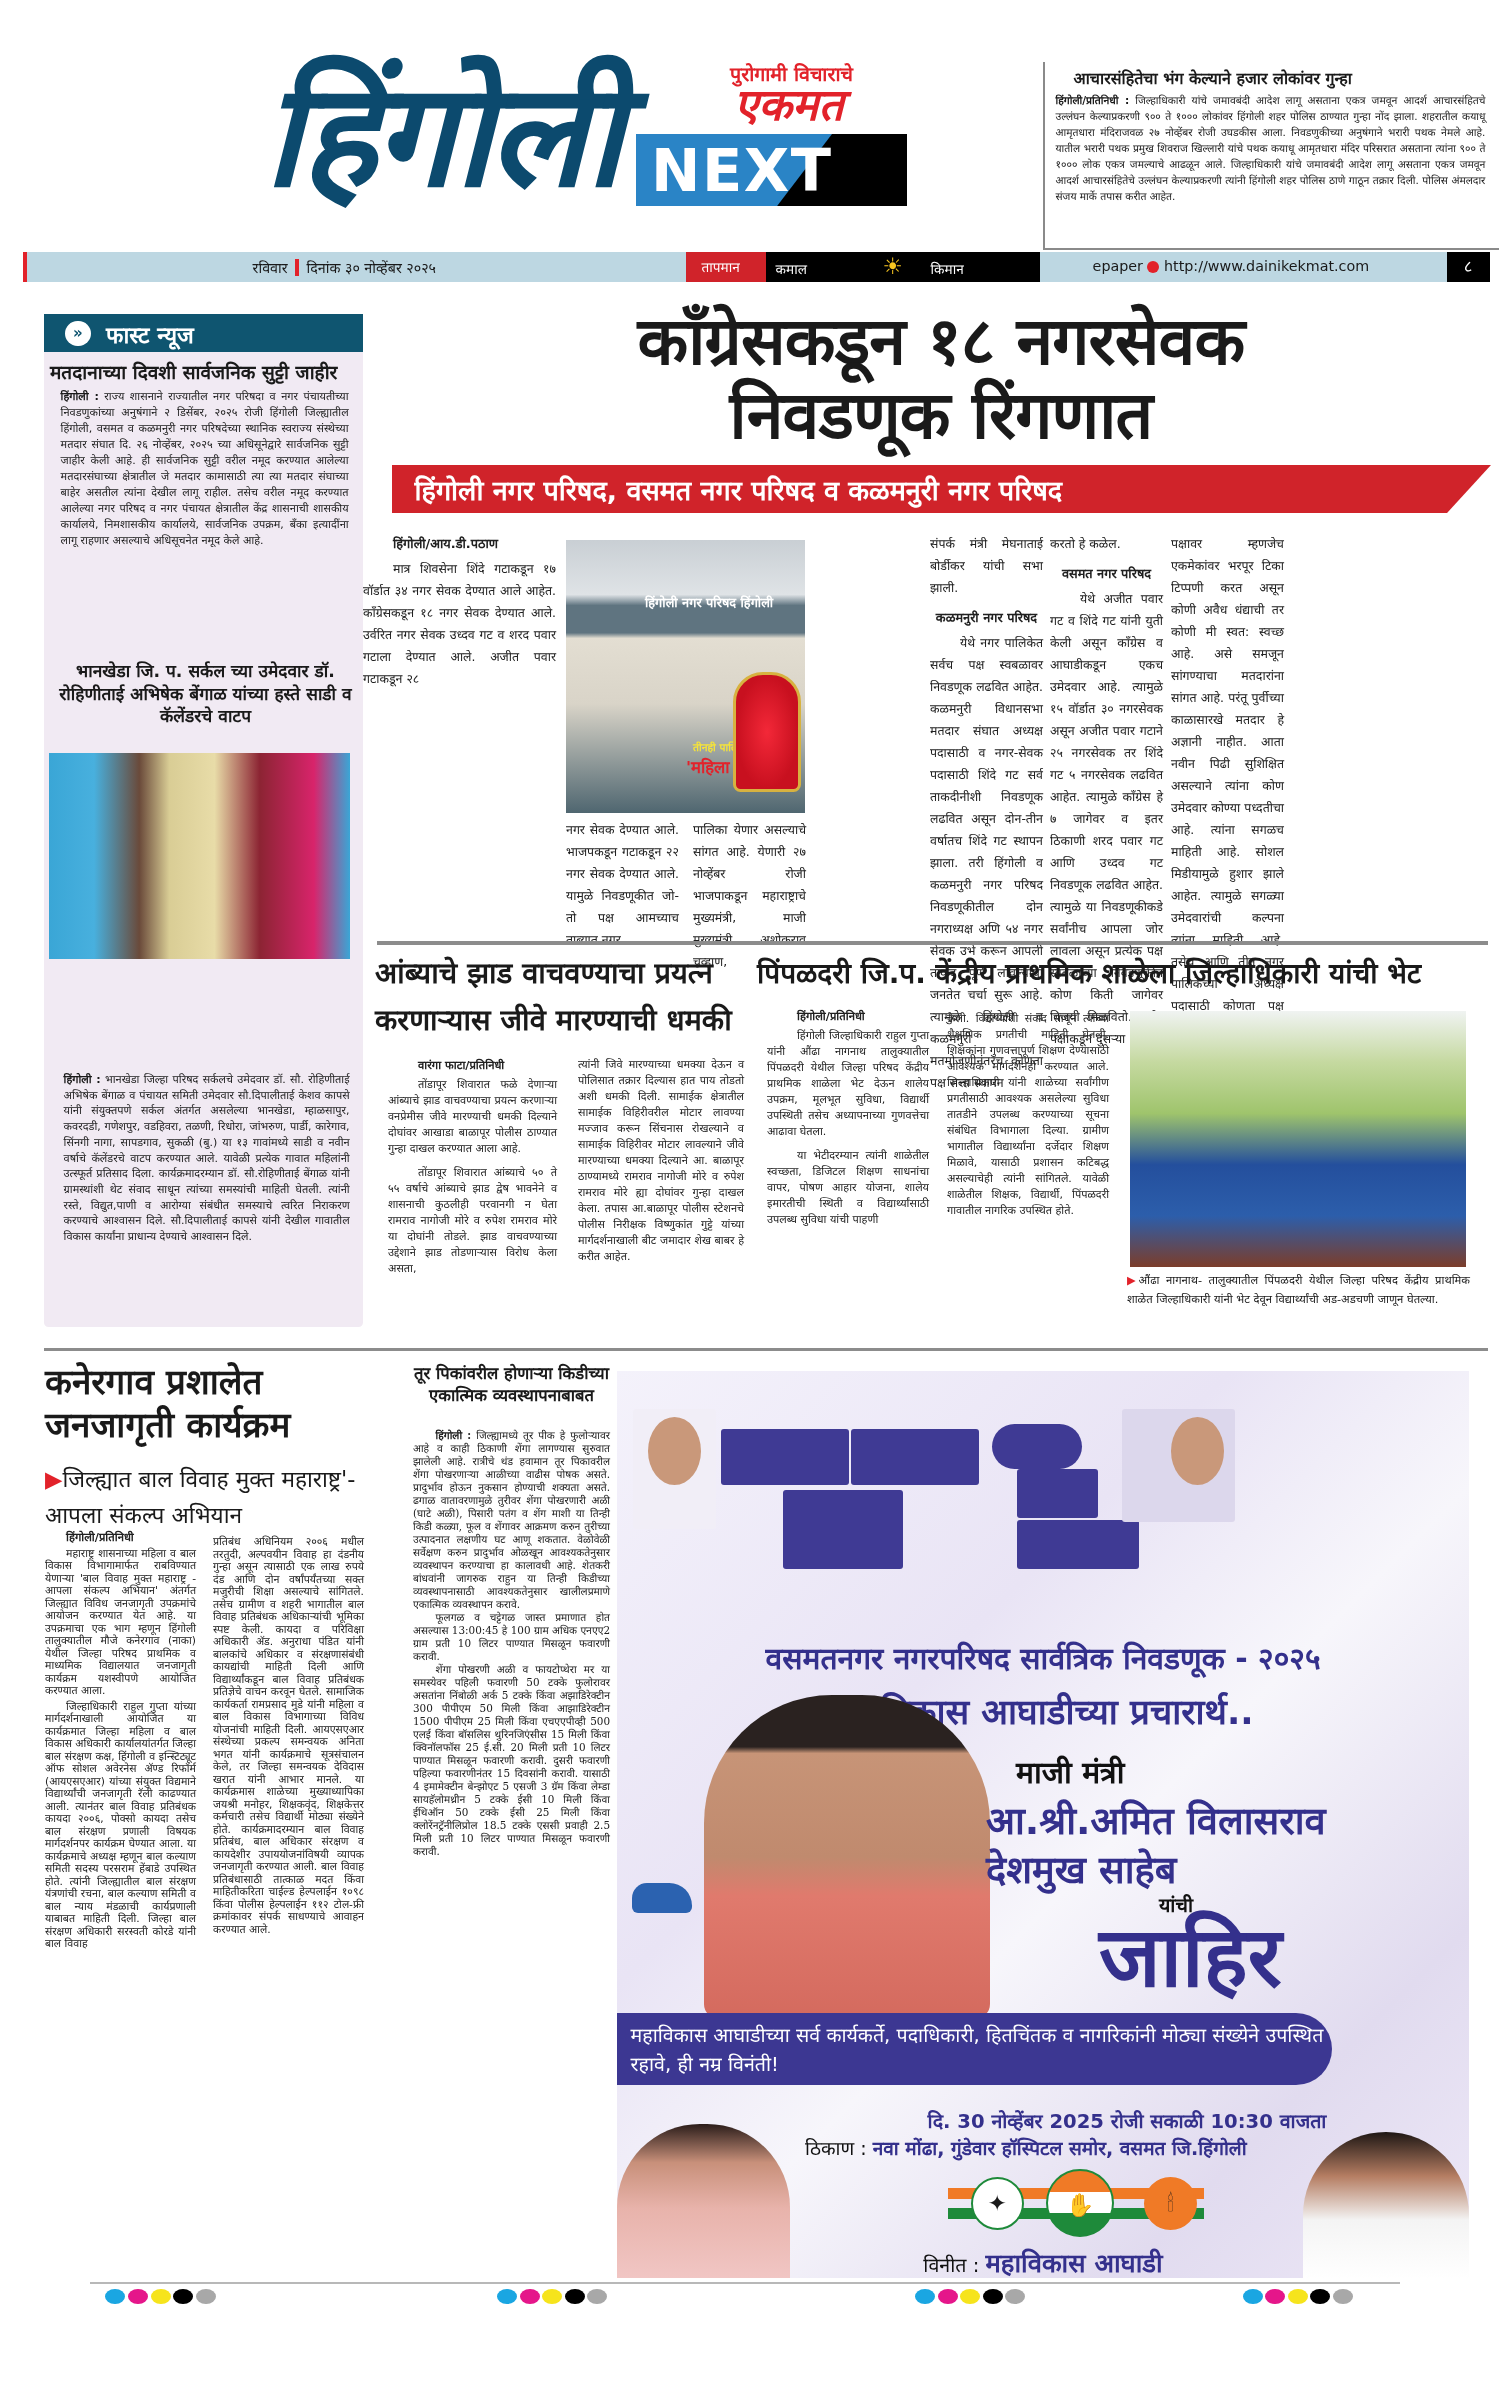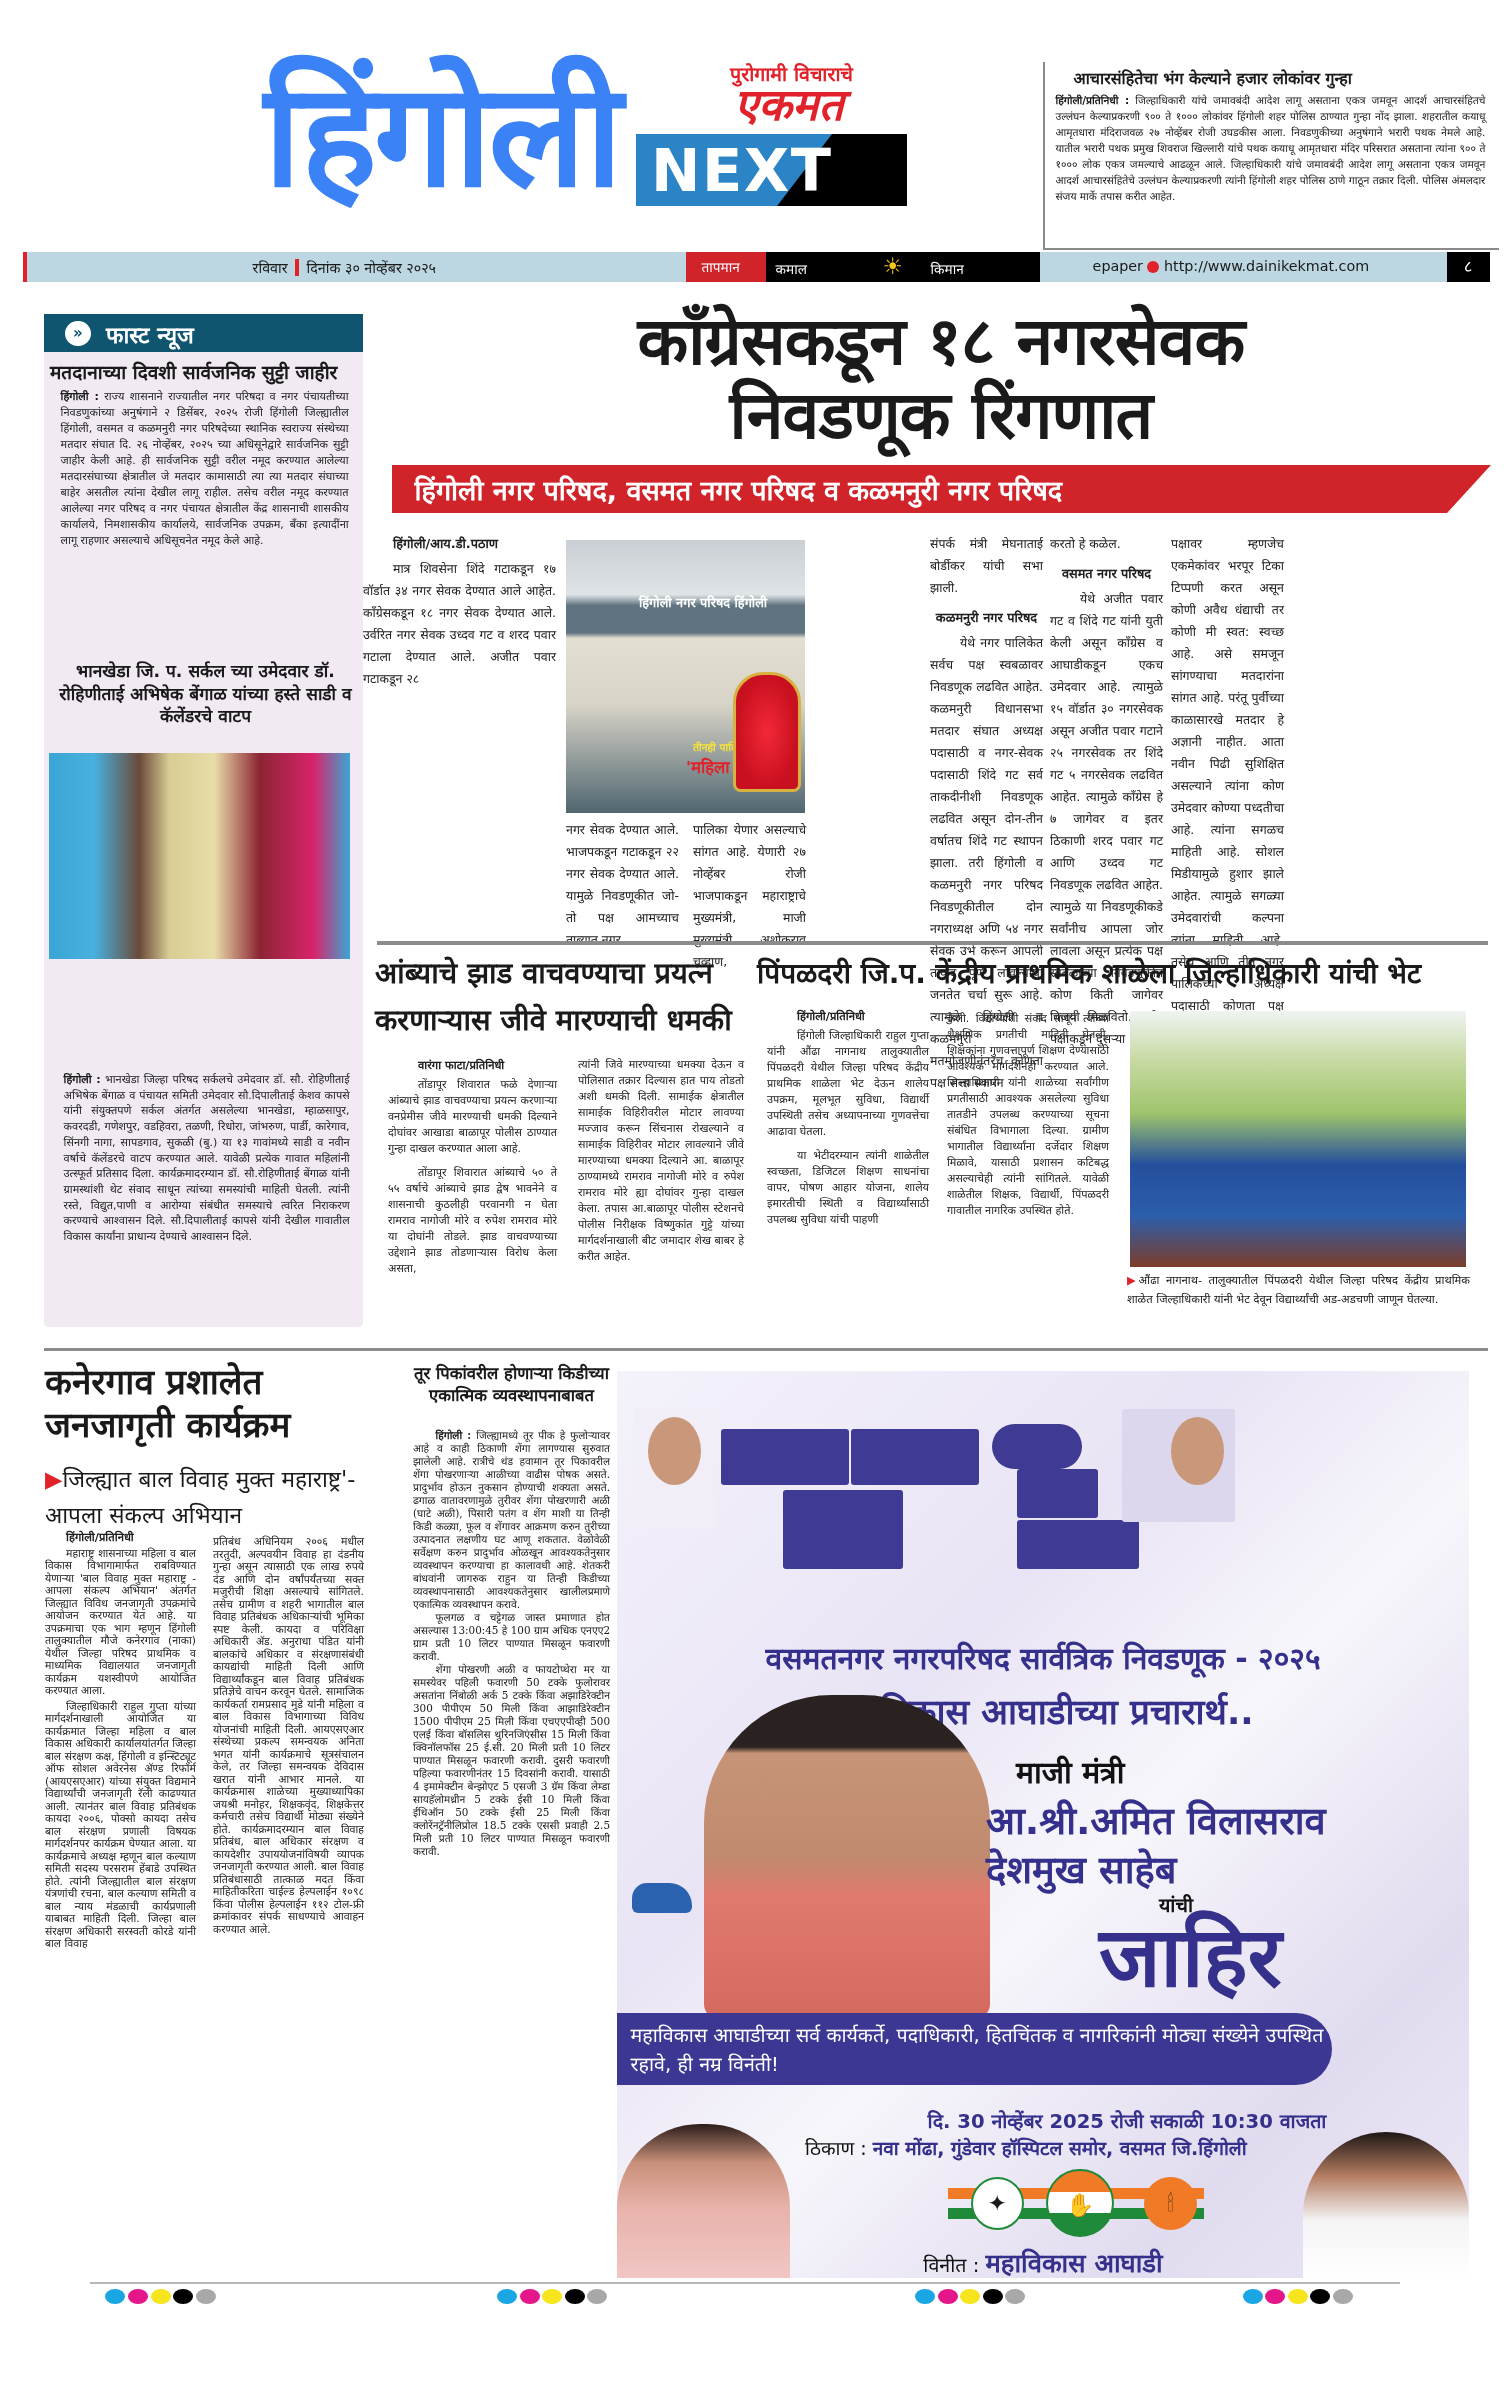--- a/index.html
+++ b/index.html
@@ -5,21 +5,21 @@
   * { box-sizing: border-box; margin: 0; padding: 0; }
   html, body { width: 1512px; height: 2401px; background: #ffffff; overflow: hidden; }
   body { position: relative; font-family: "DejaVu Sans", sans-serif; color: #1a1a1a; }
   .abs { position: absolute; }
   .body-text { font-family: "DejaVu Sans", sans-serif; font-size: 12.4px; line-height: 22px; text-align: justify; color: #202020; }
   .body-text p { text-indent: 30px; margin-bottom: 7.5px; }
   .dateline { font-weight: bold; font-size: 12.8px; padding-left: 30px; margin-bottom: 3px; }
   .subhead { font-weight: bold; font-size: 12.8px; text-align: center; margin: 7.5px 0 3px; }
 
   
-  #masthead-title { left: 264px; top: 53px; font-size: 143px; font-weight: bold; line-height: 166px; letter-spacing: -3px; color: #3b82f6; }
+  #masthead-title { left: 264px; top: 53px; font-size: 143px; font-weight: bold; line-height: 166px; letter-spacing: -3px; color: #0c4a6e; font-style: italic; }
   #tagline { left: 730px; top: 60px; font-size: 19.6px; color: #e2222a; font-weight: bold; }
   #lokmat-brand { left: 734px; top: 81px; font-size: 44px; font-weight: bold; color: #e2222a; font-style: italic; line-height: 48px; }
   #next-logo { left: 636px; top: 134px; width: 271px; height: 72px; background: #000; overflow: hidden; }
   #next-logo .blue { position: absolute; left: 0; top: 0; width: 196px; height: 72px; background: #2a84c6; clip-path: polygon(0 0, 100% 0, 72% 100%, 0 100%); }
   #next-logo .txt { position: absolute; left: 15px; top: 4.5px; font-size: 59px; font-weight: bold; color: #fff; letter-spacing: 1.5px; line-height: 63px; }
 
   
   #top-news-box { left: 1043px; top: 62px; width: 456px; height: 188px; border-left: 2.3px solid #8a8a8a; border-bottom: 2.3px solid #8a8a8a; padding: 4.5px 13.6px 6px 10.5px; }
   #top-news-box h3 { font-size: 16px; font-weight: bold; margin-left: 18px; margin-bottom: 3px; }
   #top-news-box .txt { font-size: 10.5px; line-height: 16px; text-align: justify; }
@@ -47,21 +47,21 @@
   #fast-news h4 { position: absolute; font-size: 19px; font-weight: bold; line-height: 22.6px; }
   #fast-news .txt { position: absolute; font-size: 11px; line-height: 16px; text-align: justify; }
   #photo-rohini { left: 49px; top: 753px; width: 301px; height: 206px; background: linear-gradient(90deg,#3aa6d6 0%,#48b0de 15%,#6a4a3a 30%,#d9cd95 40%,#e8dca8 55%,#8c2433 70%,#d8246b 88%,#3aa6d6 100%); }
 
   
   #lead-headline { left: 399px; top: 305px; width: 1084px; text-align: center; font-size: 66px; font-weight: bold; line-height: 74px; letter-spacing: -0.8px; }
   #lead-banner { left: 392px; top: 465px; width: 1099px; height: 48px; background: #d0232a; clip-path: polygon(0 0, 100% 0, 96% 100%, 0 100%); }
   #lead-banner span { position: absolute; left: 22.6px; top: 6px; font-size: 27px; color: #fff; font-weight: bold; }
   .col { position: absolute; }
   #lead-photo { left: 566px; top: 540px; width: 239px; height: 273px; background: linear-gradient(180deg,#c9cfd4 0%,#dfe3e6 20%,#5f7480 24%,#5f7480 34%,#e3ded2 36%,#d9d4c8 60%,#4f6670 100%); overflow: hidden; }
-  #lead-photo .sign { position: absolute; left: 73px; top: 53px; font-size: 12.8px; color: #fff; font-weight: bold; }
+  #lead-photo .sign { position: absolute; left: 79px; top: 53px; font-size: 12.8px; color: #fff; font-weight: bold; }
   #lead-photo .label1 { position: absolute; left: 127px; top: 200px; font-size: 10.5px; color: #f4e23b; font-weight: bold; }
   #lead-photo .label2 { position: absolute; left: 120px; top: 215px; font-size: 16.6px; color: #e2222a; font-weight: bold; }
   #lead-photo .chair { position: absolute; right: 4.5px; top: 132px; width: 68px; height: 120px; background: radial-gradient(ellipse at center,#f32838 0%,#c8101f 70%); border: 3.8px solid #d7b240; border-radius: 30px 30px 7.5px 7.5px; }
 
   
   .hr { position: absolute; height: 3.8px; background: #8c8c8c; }
 
   
   .hl2 { position: absolute; font-weight: bold; font-size: 30px; line-height: 47px; }
   #school-photo { left: 1130px; top: 1011px; width: 336px; height: 256px; background: linear-gradient(180deg,#f0f3f2 0%,#c5d9a0 20%,#9fc46c 40%,#244f9d 60%,#2c5eab 80%,#7c3d2a 100%); }

